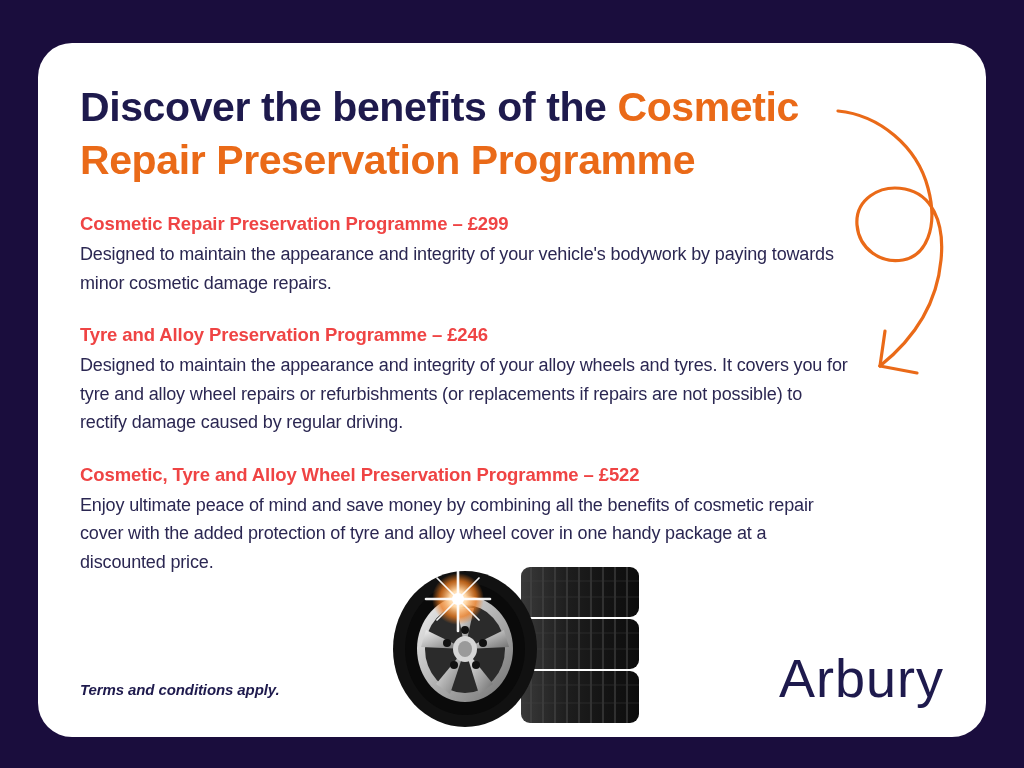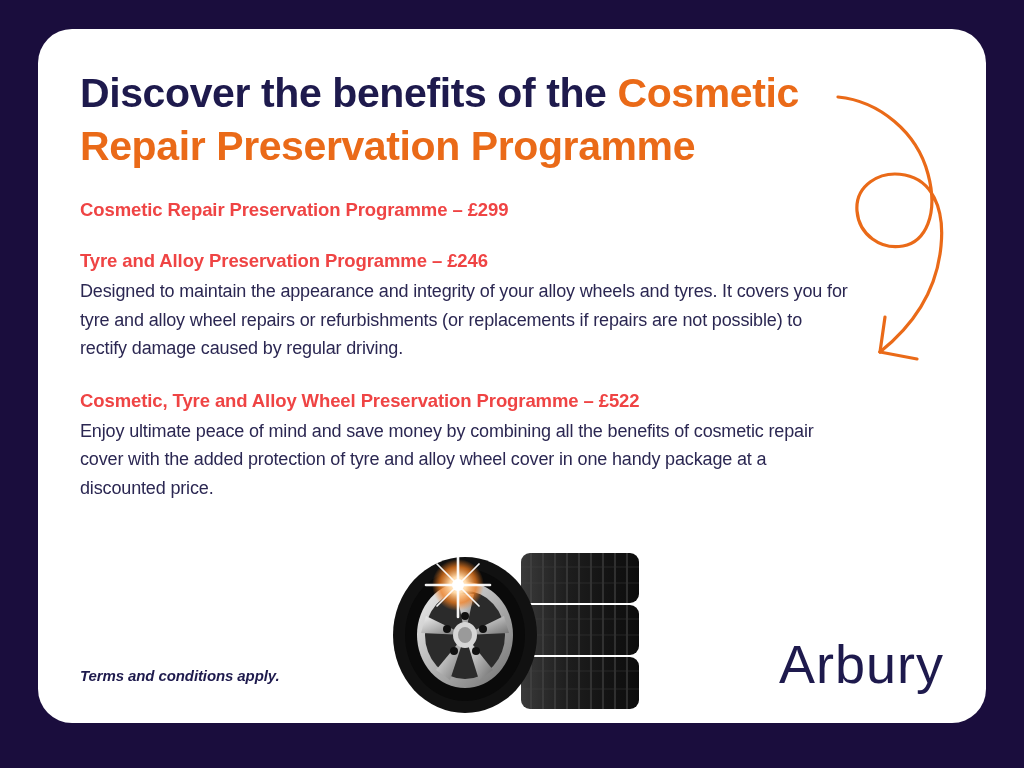--- a/index.html
+++ b/index.html
@@ -5,21 +5,21 @@
   * { margin:0; padding:0; box-sizing:border-box; }
   html, body { width:1024px; height:768px; }
   body {
     background:#1a0d3d;
     font-family:"Liberation Sans", sans-serif;
     overflow:hidden;
     position:relative;
   }
   #card {
     position:absolute;
-    left:38px; top:29px;
+    left:38px; top:43px;
     width:948px; height:694px;
     background:#ffffff;
     border-radius:34px;
     overflow:hidden;
   }
 
   
   #headline {
     position:absolute;
     left:42px; top:38px;
@@ -97,20 +97,21 @@
 <div id="card">
 
   <h1 id="headline">
     <span>Discover the benefits of the </span><span class="accent">Cosmetic Repair Preservation Programme</span>
   </h1>
 
   <div id="sections">
 
     <div class="section">
       <div class="sec-head">Cosmetic Repair Preservation Programme – £299</div>
+      <div class="sec-body">Designed to maintain the appearance and integrity of your vehicle's bodywork by paying towards minor cosmetic damage repairs.</div>
     </div>
 
     <div class="section">
       <div class="sec-head">Tyre and Alloy Preservation Programme – £246</div>
       <div class="sec-body">Designed to maintain the appearance and integrity of your alloy wheels and tyres. It covers you for tyre and alloy wheel repairs or refurbishments (or replacements if repairs are not possible) to rectify damage caused by regular driving.</div>
     </div>
 
     <div class="section">
       <div class="sec-head">Cosmetic, Tyre and Alloy Wheel Preservation Programme – £522</div>
       <div class="sec-body">Enjoy ultimate peace of mind and save money by combining all the benefits of cosmetic repair cover with the added protection of tyre and alloy wheel cover in one handy package at a discounted price.</div>

